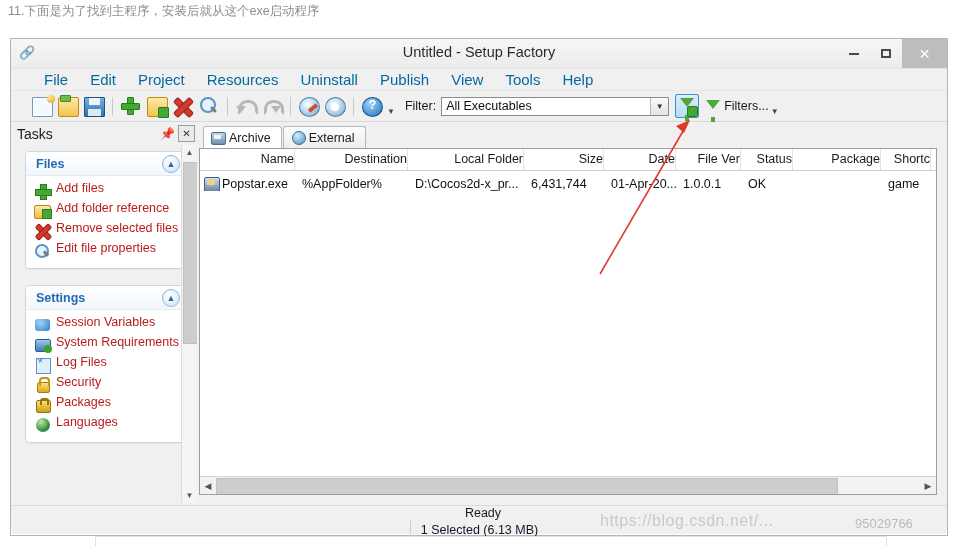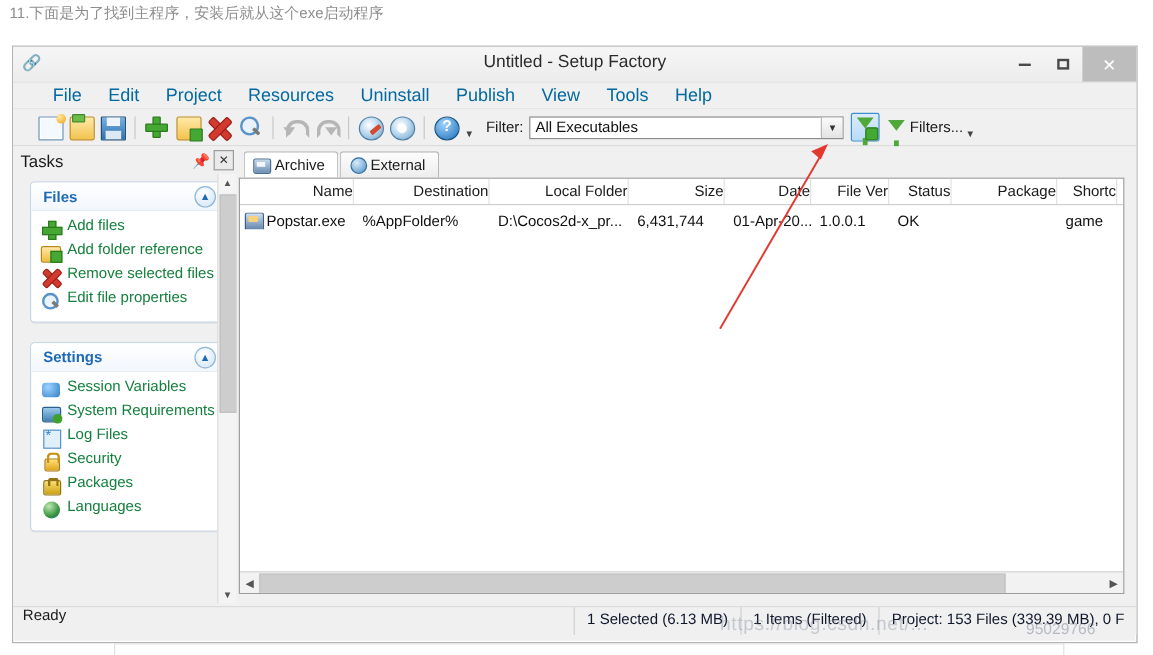--- a/index.html
+++ b/index.html
@@ -117,21 +117,21 @@
   .ic-help { background: radial-gradient(circle at 38% 30%, #9fd3ff, #1f6fb8);
                border:1px solid #14517f; border-radius:50%; }
   .ic-help:after { content:"?"; position:absolute; left:0; right:0; top:-1px;
                text-align:center; color:#ffffff; font-size:13px; font-weight:bold;
                font-family:"Liberation Sans", sans-serif; }
   .tb-drop { font-size: 8px; color:#444; margin: 10px 4px 0 2px; }
 
   
   .filter-label { font-size: 12.5px; color:#1a1a1a; margin: 0 5px 0 6px; }
   .filter-combo {
-    width: 262px; height: 19px; background:#ffffff;
+    width: 228px; height: 19px; background:#ffffff;
     border:1px solid #8c8c8c; display:flex; align-items:center;
     font-size: 12.5px; color:#101010; padding-left:4px; box-sizing:border-box;gap:36px;
   }
   .filter-combo .val { flex:1; }
   .combo-arrow {
     width:17px; height:17px; margin-right:0px;
     background: linear-gradient(#fbfbfb,#e3e3e3); border-left:1px solid #b9b9b9;
     display:flex; align-items:center; justify-content:center; font-size:8px; color:#333;
   }
   .filter-btn-active {
@@ -184,21 +184,21 @@
   .panel-card-title { font-size:12.5px; font-weight:bold; color:#1f6ab5; }
   .chev {
     position:absolute; right:6px; top:3px; width:16px; height:16px;
     border-radius:50%; background: radial-gradient(circle at 40% 30%, #ffffff, #cfe3f5);
     border:1px solid #8fb5d6; color:#1f6ab5; font-size:9px;
     display:flex; align-items:center; justify-content:center;
   }
   .panel-card-body { padding: 5px 6px 7px 8px; }
   .task-row { display:flex; align-items:flex-start; margin-bottom: 2px; }
   .task-ic { width:18px; height:16px; position:relative; flex:0 0 18px; margin-top:2px; }
-  .task-lbl { font-size:12.5px; color:#15803d; line-height:15px; padding-left:4px; }
+  .task-lbl { font-size:12.5px; color:#b91c1c; line-height:15px; padding-left:4px; }
 
   
   .ti-plus:before { content:""; position:absolute; left:6px; top:1px; width:5px; height:14px;
       background:#45a832; border:1px solid #2a7a1e; }
   .ti-plus:after  { content:""; position:absolute; left:1px; top:6px; width:15px; height:5px;
       background:#45a832; border:1px solid #2a7a1e; }
   .ti-folder { }
   .ti-folder:before { content:""; position:absolute; left:0px; top:2px; width:15px; height:12px;
       background:linear-gradient(#ffe9a8,#f0bb3c); border:1px solid #bb8618; border-radius:2px; }
   .ti-folder:after { content:""; position:absolute; right:0px; bottom:0px; width:8px; height:8px;
@@ -292,21 +292,21 @@
   }
   .hs-arrow { width:16px; height:15px; display:flex; align-items:center;
     justify-content:center; font-size:9px; color:#555; }
   .hs-track { position:relative; flex:1; height:15px; }
   .hs-thumb { position:absolute; left:0; top:0; width:88%; height:15px;
     background:#cdcdcd; border:1px solid #c2c2c2; }
 
   
   .statusbar {
     position:relative; height: 23px; background:#f0f0f0;
-    border-top:1px solid #dcdcdc; display:flex; 
+    border-top:1px solid #dcdcdc; display:flex; align-items:center;flex-direction:column;
   }
   .sb-left { font-size:12.5px; color:#1a1a1a; padding-left:8px; flex:1; }
   .sb-cell {
     font-size:12.5px; color:#0f172a; padding: 0 10px;
     border-left:1px solid #cfcfcf; line-height:21px; white-space:nowrap;
   }
   .sb-cell.last { overflow:hidden; max-width: 250px; }
 
   
   .anno { position:absolute; left:0; top:0; width:961px; height:546px; pointer-events:none; }

